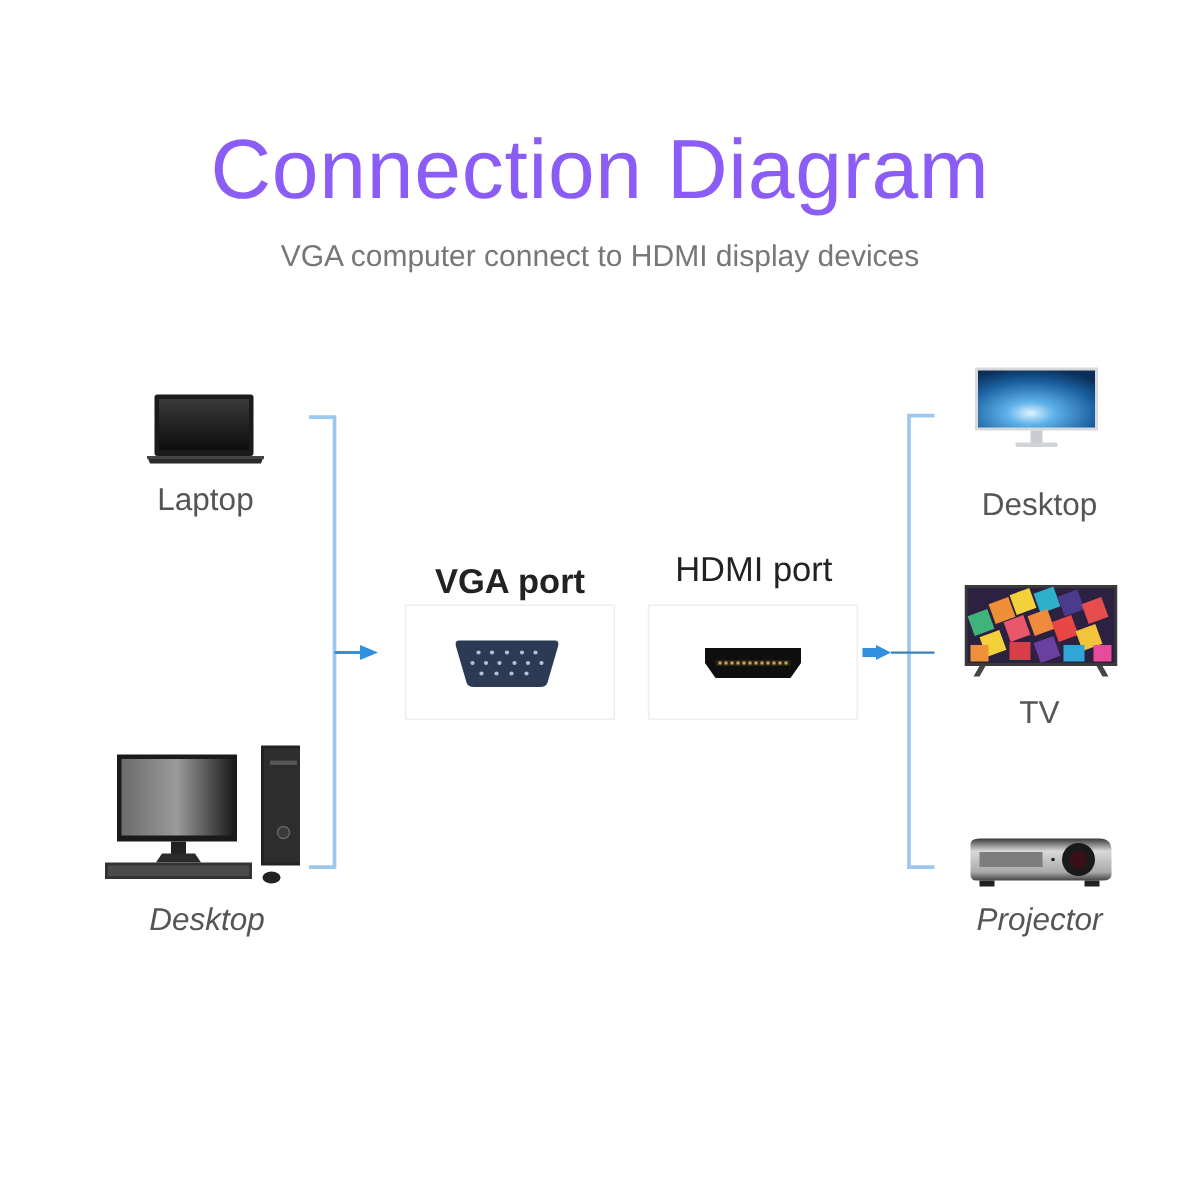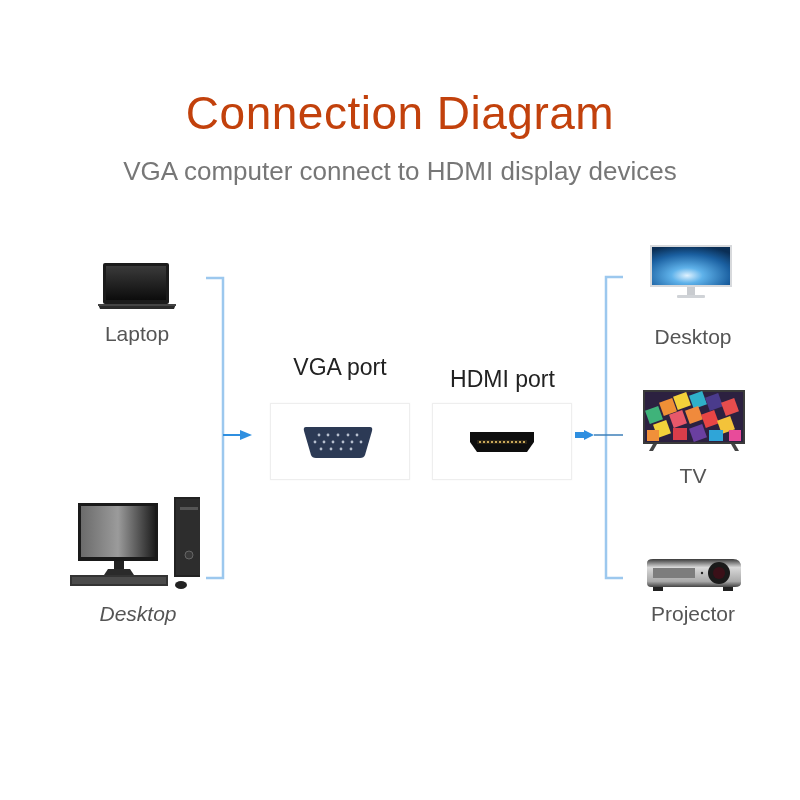--- a/index.html
+++ b/index.html
@@ -1,21 +1,21 @@
 <!DOCTYPE html>
 <html><head>
 <meta charset="utf-8">
 <style>
   html, body { margin: 0; padding: 0; background: #ffffff; }
   body { width: 800px; height: 800px; position: relative; overflow: hidden;
          font-family: "Liberation Sans", "DejaVu Sans", sans-serif; }
   .abs { position: absolute; }
-  #title { left: 0; width: 800px; top: 78px; text-align: center; font-size: 46px;
-           color: #c2410c; letter-spacing: 0.5px; font-weight: 400; line-height: 70px; }
-  #subtitle { left: 0; width: 800px; top: 155px; text-align: center; font-size: 26px;
+  #title { left: 0; width: 800px; top: 78px; text-align: center; font-size: 56px;
+           color: #8b5cf6; letter-spacing: 0.5px; font-weight: 400; line-height: 70px; }
+  #subtitle { left: 0; width: 800px; top: 155px; text-align: center; font-size: 20px;
               color: #777777; line-height: 32px; }
   .dev-label { font-size: 21px; color: #555555; text-align: center; width: 160px; line-height: 24px; }
   .mid-label { font-size: 23px; color: #222222; text-align: center; line-height: 26px; }
   .port-box { border: 1px solid #eeeeee; background: #ffffff; box-shadow: 0 0 2px rgba(0,0,0,0.04); }
   svg.lines { position: absolute; left: 0; top: 0; }
   .icon svg { display: block; }
 </style>
 </head>
 <body>
 
@@ -69,21 +69,21 @@
     <rect x="4" y="82" width="94" height="7" fill="#4b4b4b"></rect>
     <rect x="106" y="2" width="30" height="80" fill="#222"></rect>
     <rect x="108" y="4" width="26" height="76" fill="#2d2d2d"></rect>
     <rect x="112" y="12" width="18" height="3" fill="#555"></rect>
     <circle cx="121" cy="60" r="4" fill="#3a3a3a" stroke="#666" stroke-width="1"></circle>
     <ellipse cx="113" cy="90" rx="6" ry="4" fill="#222"></ellipse>
   </svg>
 </div>
 <div class="abs dev-label" style="left:58px; top:602px;font-style:italic;">Desktop</div>
 
-<div class="abs mid-label" style="left:270px; top:354px; width:140px;">VGA port</div>
+<div class="abs mid-label" style="left:270px; top:374px; width:140px;font-weight:bold;">VGA port</div>
 <div class="abs mid-label" style="left:425px; top:366px; width:155px;">HDMI port</div>
 
 <div class="abs port-box" style="left:270px; top:403px; width:138px; height:75px;">
   <div class="icon" style="position:absolute; left:32px; top:21px;">
     <svg width="70" height="34" viewBox="0 0 70 34">
       <path d="M3 2 Q0 2 1 6 L8 30 Q9 33 13 33 L57 33 Q61 33 62 30 L69 6 Q70 2 67 2 Z" fill="#2c3a55"></path>
       <g fill="#b7c0cf">
         <circle cx="16" cy="10" r="1.4"></circle>
           <circle cx="25" cy="10" r="1.4"></circle>
           <circle cx="35" cy="10" r="1.4"></circle>
@@ -185,13 +185,13 @@
     </defs>
     <path d="M4 6 Q4 2 10 2 L90 2 Q98 2 98 10 L98 26 Q98 30 92 30 L8 30 Q4 30 4 26 Z" fill="url(#projBody)"></path>
     <rect x="10" y="11" width="42" height="10" fill="#7d7d7d"></rect>
     <circle cx="76" cy="16" r="11" fill="#1a1a1a"></circle>
     <circle cx="76" cy="16" r="6" fill="#3a1018"></circle>
     <circle cx="59" cy="16" r="1.2" fill="#222"></circle>
     <rect x="10" y="30" width="10" height="4" fill="#222"></rect>
     <rect x="80" y="30" width="10" height="4" fill="#222"></rect>
   </svg>
 </div>
-<div class="abs dev-label" style="left:613px; top:602px;">Projector</div>
+<div class="abs dev-label" style="left:613px; top:602px;font-style:italic;">Projector</div>
 
 </body></html>

